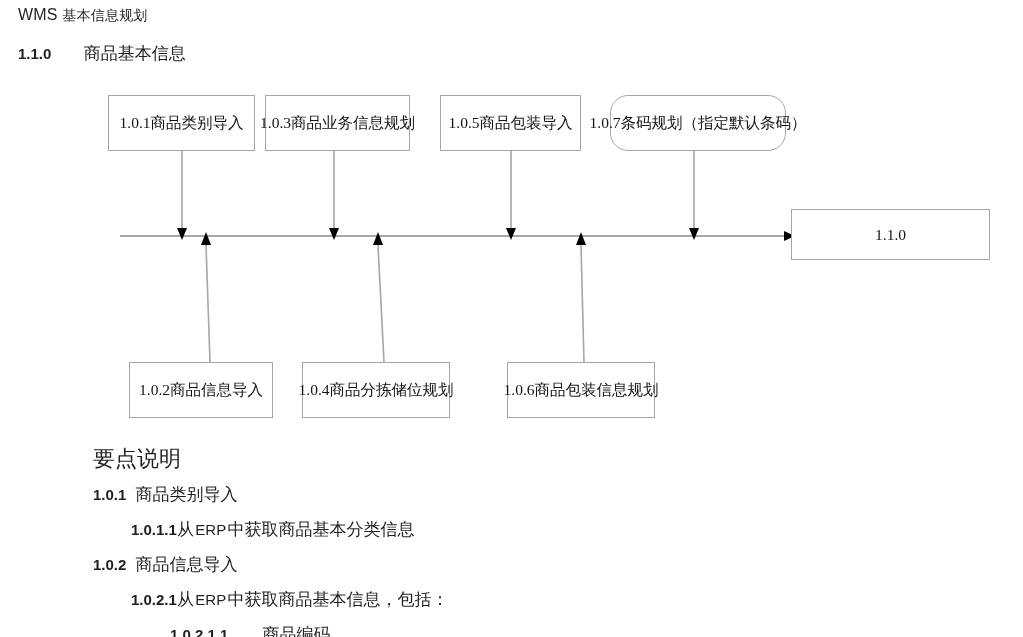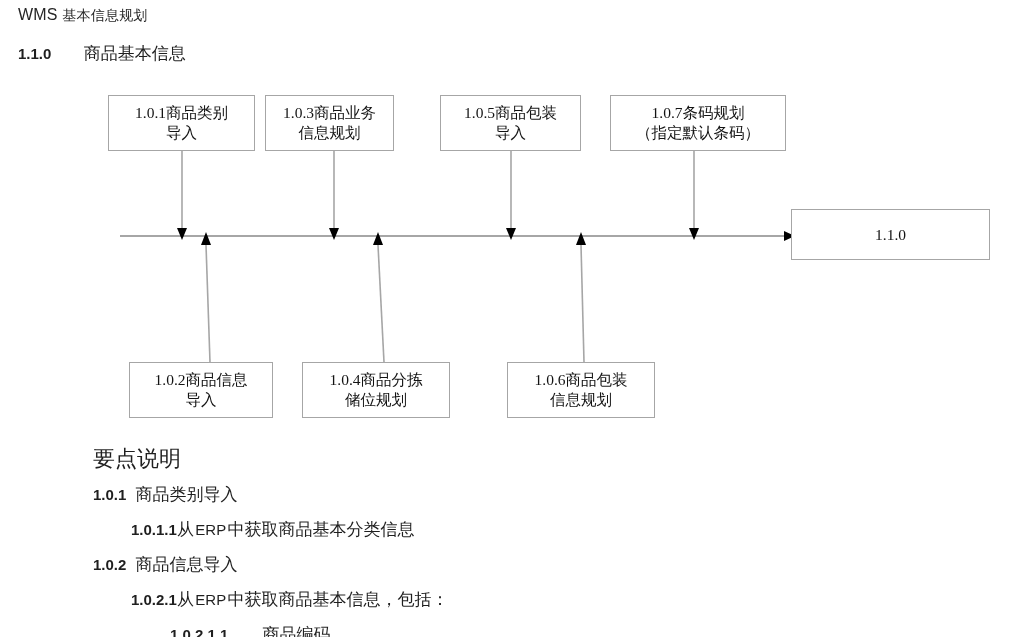--- a/index.html
+++ b/index.html
@@ -54,21 +54,21 @@
     width: 1023px;
     height: 637px;
     pointer-events: none;
   }
   .node-box {
     position: absolute;
     box-sizing: border-box;
     border: 1px solid #a6a6a6;
     background: #ffffff;
     display: flex;
-    flex-direction: column;
+    flex-direction: row;
     align-items: center;
     justify-content: center;
     text-align: center;
     font-size: 15.5px;
     line-height: 1.28;
     color: #131313;
     font-family: "Liberation Serif", "DejaVu Serif", serif;
   }
   .node-box .ln { display: block; white-space: nowrap; }
 
@@ -177,31 +177,31 @@
     <line x1="584" y1="362" x2="581" y2="245" stroke="#a6a6a6" stroke-width="1.6"></line>
     <path d="M576,245 L586,245 L581,232 z" fill="#000000"></path>
   </g>
 </svg>
 
 <div class="node-box" style="left:108px; top:95px; width:147px; height:56px;">
   <span class="ln">1.0.1商品类别</span>
   <span class="ln">导入</span>
 </div>
 
-<div class="node-box" style="left:265px; top:95px; width:129px; height:56px;">
+<div class="node-box" style="left:265px; top:95px; width:145px; height:56px;">
   <span class="ln">1.0.3商品业务</span>
   <span class="ln">信息规划</span>
 </div>
 
 <div class="node-box" style="left:440px; top:95px; width:141px; height:56px;">
   <span class="ln">1.0.5商品包装</span>
   <span class="ln">导入</span>
 </div>
 
-<div class="node-box" style="left:610px; top:95px; width:176px; height:56px;">
+<div class="node-box" style="left:610px; top:95px; width:176px; height:56px;border-radius:18px;">
   <span class="ln">1.0.7条码规划</span>
   <span class="ln">（指定默认条码）</span>
 </div>
 
 <div class="node-box" style="left:129px; top:362px; width:144px; height:56px;">
   <span class="ln">1.0.2商品信息</span>
   <span class="ln">导入</span>
 </div>
 
 <div class="node-box" style="left:302px; top:362px; width:148px; height:56px;">

